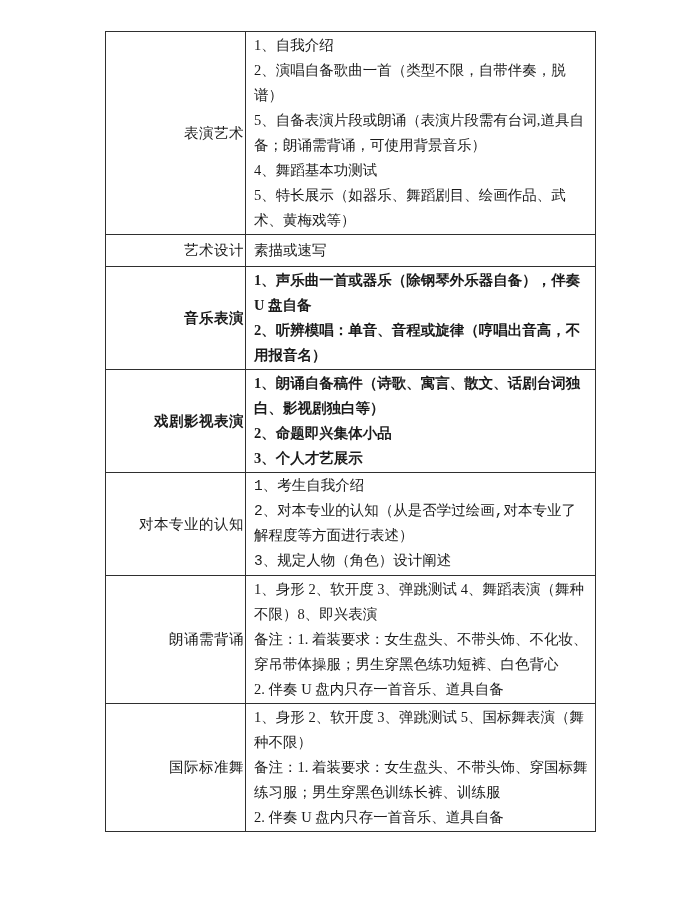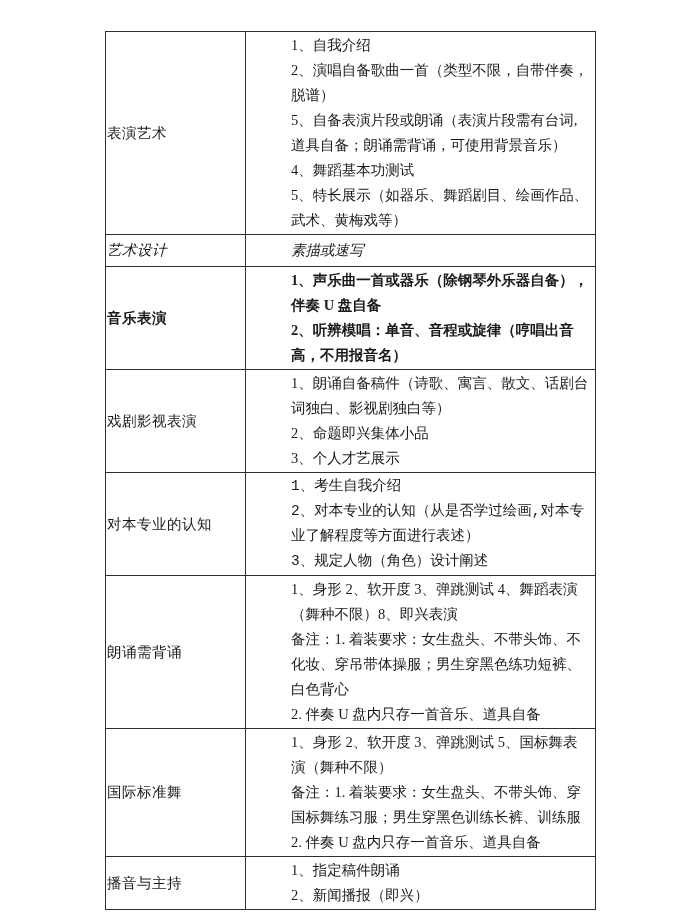--- a/index.html
+++ b/index.html
@@ -23,39 +23,38 @@
     border-collapse: collapse;
     table-layout: fixed;
   }
   table.doc-table td {
     border: 1px solid #2f2f2f;
     color: #1a1a1a;
     font-size: 14.5px;
   }
   td.major-cell {
     width: 137px;
-    text-align: left;
+    text-align: right;
     vertical-align: middle;
     letter-spacing: 0.5px;
   }
   td.detail-cell {
     vertical-align: middle;
     padding: 1px 6px 1px 8px;
     line-height: 25px;
   }
   .req-item {
     text-align: left;
     word-break: break-all;
-    margin-left: 37px;
   }
   
   tr.r0 td { height: 178px; }
-  tr.r1 td { height: 29px; font-style: italic;  }
+  tr.r1 td { height: 29px;  }
   tr.r2 td { height: 97px; font-weight: bold;  }
-  tr.r3 td { height: 98px;  }
+  tr.r3 td { height: 98px; font-weight: bold;  }
   tr.r4 td { height: 99px; font-family: Liberation Mono, monospace;  }
   tr.r5 td { height: 125px; }
   tr.r6 td { height: 124px; }
   tr.r7 td { height: 44px;  }
 </style>
 </head>
 <body>
 
 <div class="page">
   <table class="doc-table">
@@ -116,23 +115,16 @@
 
       <tr class="r6">
         <td class="major-cell">国际标准舞</td>
         <td class="detail-cell">
           <div class="req-item">1、身形 2、软开度 3、弹跳测试 5、国标舞表演（舞种不限）</div>
           <div class="req-item">备注：1. 着装要求：女生盘头、不带头饰、穿国标舞练习服；男生穿黑色训练长裤、训练服</div>
           <div class="req-item">2. 伴奏 U 盘内只存一首音乐、道具自备</div>
         </td>
       </tr>
 
-      <tr class="r7">
-        <td class="major-cell">播音与主持</td>
-        <td class="detail-cell">
-          <div class="req-item">1、指定稿件朗诵</div>
-          <div class="req-item">2、新闻播报（即兴）</div>
-        </td>
-      </tr>
 
     </tbody>
   </table>
 </div>
 
 </body></html>

